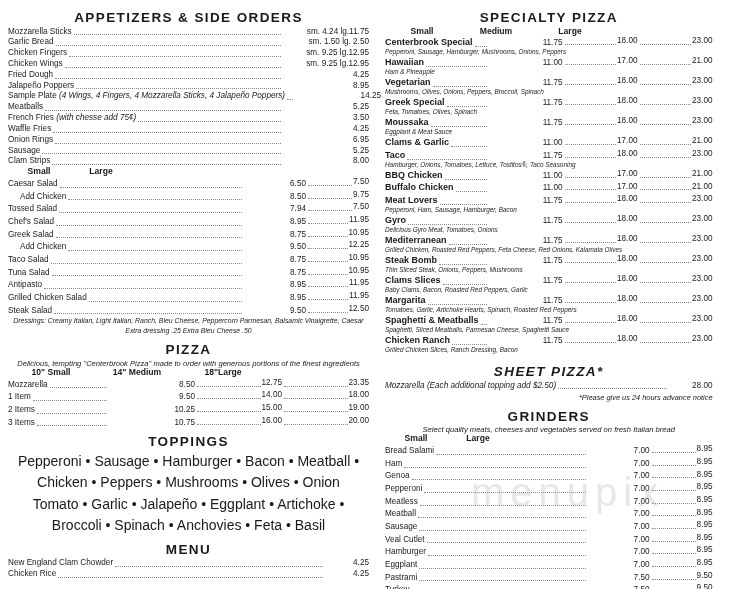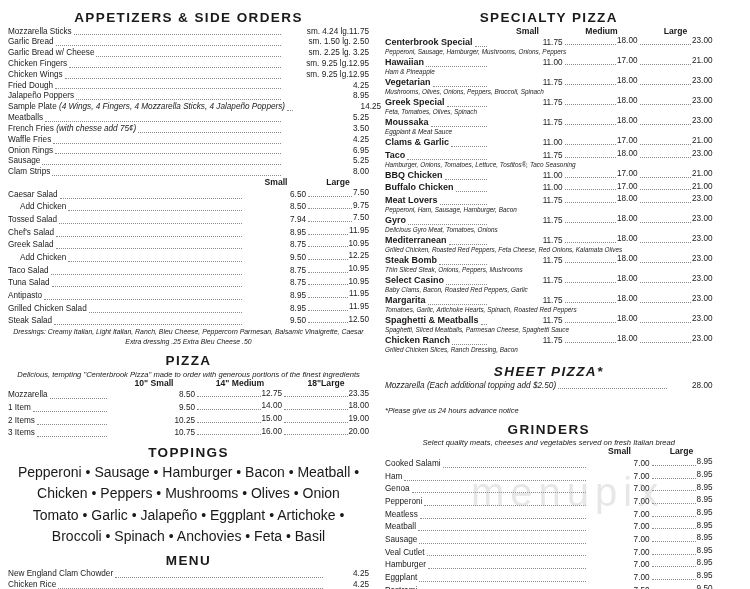--- a/index.html
+++ b/index.html
@@ -43,21 +43,21 @@
     text-align: center;
     font-style: italic;
     font-size: 7.6px;
     margin: 0 0 0 0;
     line-height: 1.2;
   }
 
   
   .colhead {
     display: flex;
-    justify-content: flex-end;
+    justify-content: flex-start;
     font-weight: bold;
     font-size: 8.6px;
     line-height: 1.15;
     margin-bottom: 0px;
   }
   .colhead .ch {
     text-align: center;
   }
   .ch-w62 { width: 62px; }
   .ch-w86 { width: 86px; }
@@ -112,24 +112,24 @@
 
   .desc {
     font-size: 6.4px;
     font-style: italic;
     line-height: 1.3;
     margin: -1px 0 0 0;
     color: #222;
     white-space: nowrap;
   }
   .note {
-    text-align: left;
+    text-align: right;
     font-style: italic;
     font-size: 7.4px;
-    margin-top: 15px;
+    margin-top: 2px;
     line-height: 1.25;
   }
   .dressings {
     text-align: center;
     font-style: italic;
     font-size: 6.9px;
     line-height: 1.3;
     margin-top: 1px;
   }
   .toppings-list {
@@ -165,25 +165,20 @@
           <span class="nm">Mozzarella Sticks</span>
           <span class="leader"></span>
           <span class="pr pr-w86">sm. 4.24  lg.11.75</span>
         </div>
         <div class="item">
           <span class="nm">Garlic Bread</span>
           <span class="leader"></span>
           <span class="pr pr-w86">sm. 1.50  lg.  2.50</span>
         </div>
         <div class="item">
-          <span class="nm">Garlic Bread w/ Cheese</span>
-          <span class="leader"></span>
-          <span class="pr pr-w86">sm. 2.25  lg.  3.25</span>
-        </div>
-        <div class="item">
           <span class="nm">Chicken Fingers</span>
           <span class="leader"></span>
           <span class="pr pr-w86">sm. 9.25  lg.12.95</span>
         </div>
         <div class="item">
           <span class="nm">Chicken Wings</span>
           <span class="leader"></span>
           <span class="pr pr-w86">sm. 9.25  lg.12.95</span>
         </div>
         <div class="item">
@@ -608,21 +603,21 @@
               <span class="ld"></span>
               <span class="v">18.00</span>
             </span></span>
           <span class="pr pr-w74"><span class="pcell">
               <span class="ld"></span>
               <span class="v">23.00</span>
             </span></span>
         </div>
         <div class="desc">Thin Sliced Steak, Onions, Peppers, Mushrooms</div>
         <div class="item">
-          <span class="nm bold">Select Casino</span>
+          <span class="nm bold">Clams Slices</span>
           <span class="leader"></span>
           <span class="pr pr-w74">11.75</span>
           <span class="pr pr-w74"><span class="pcell">
               <span class="ld"></span>
               <span class="v">18.00</span>
             </span></span>
           <span class="pr pr-w74"><span class="pcell">
               <span class="ld"></span>
               <span class="v">23.00</span>
             </span></span>
@@ -683,21 +678,21 @@
     <div class="note">*Please give us 24 hours advance notice</div>
 
     <div class="sec-title">GRINDERS</div>
     <div class="sec-sub">Select quality meats, cheeses and vegetables served on fresh Italian bread</div>
     <div class="colhead">
       <div class="ch ch-w62">Small</div>
       <div class="ch ch-w62">Large</div>
     </div>
     <div id="grinders-list">
         <div class="item">
-          <span class="nm">Cooked Salami</span>
+          <span class="nm">Bread Salami</span>
           <span class="leader"></span>
           <span class="pr pr-w62">7.00</span>
           <span class="pr pr-w62"><span class="pcell">
               <span class="ld"></span>
               <span class="v">8.95</span>
             </span></span>
         </div>
         <div class="item">
           <span class="nm">Ham</span>
           <span class="leader"></span>

